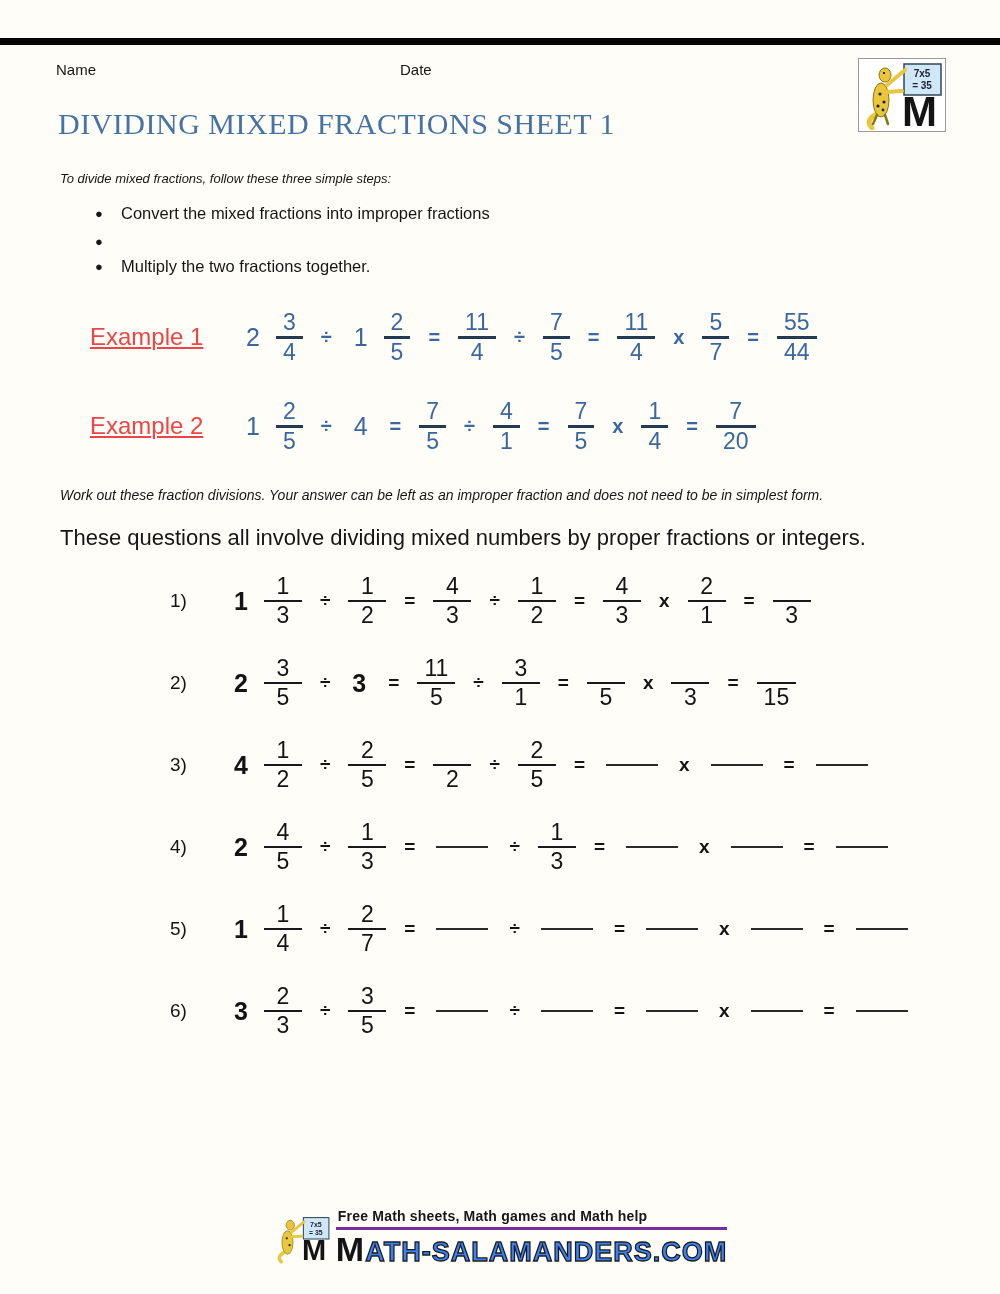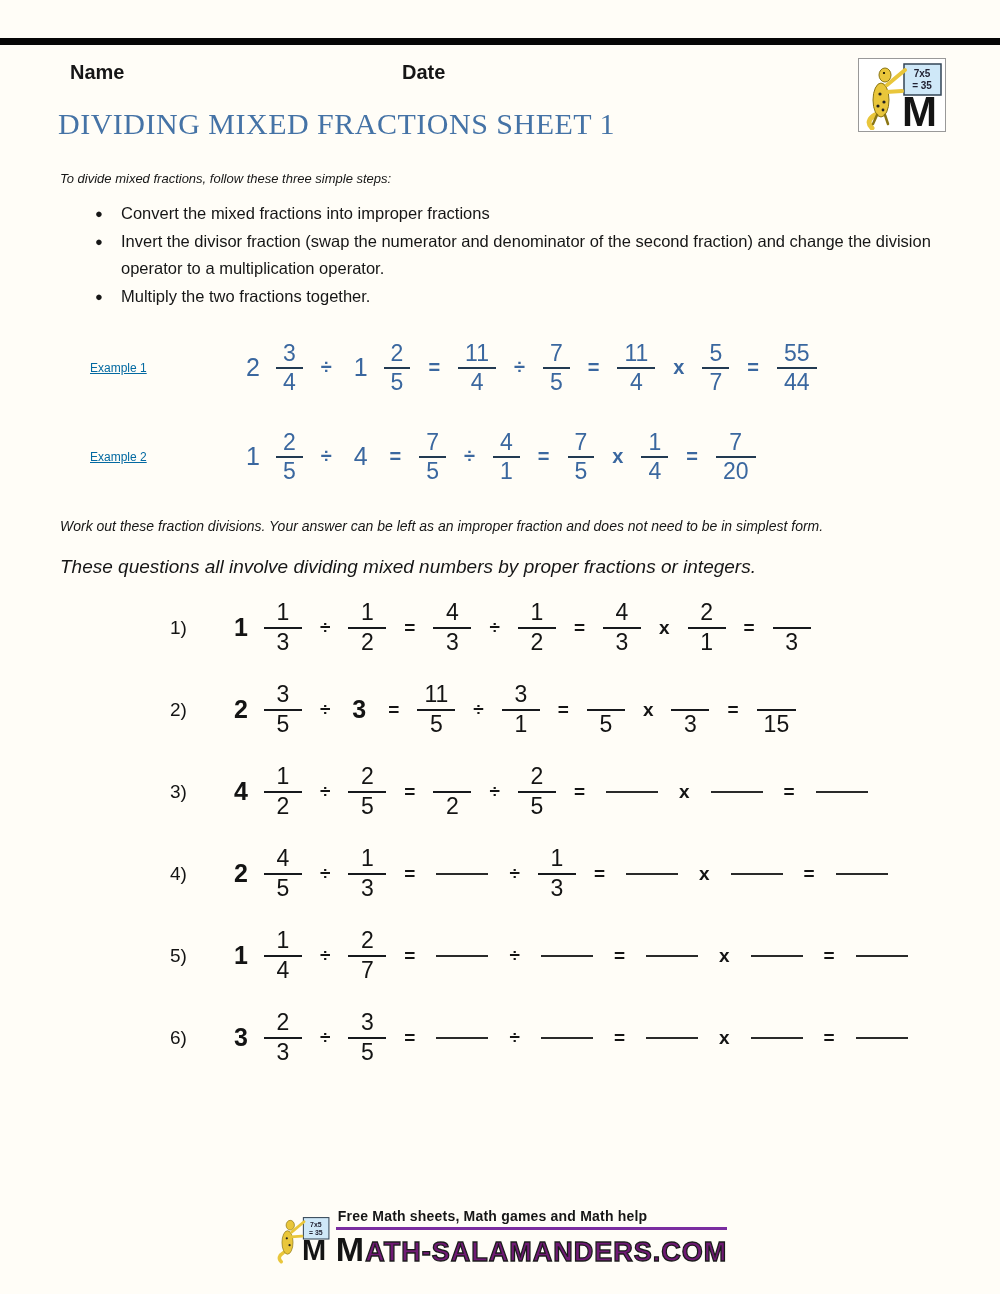--- a/index.html
+++ b/index.html
@@ -6,22 +6,22 @@
   html,body { margin:0; padding:0; }
   body {
     width:1000px; height:1294px; position:relative; overflow:hidden;
     background: var(--page_bg, #fffdf7);
     font-family:"Liberation Sans", sans-serif;
     color:#161616;
   }
   
   .top-rule { margin-top:38px; height:2px; border-top:5px solid #060606; border-bottom:2px solid #060606; }
 
-  .header-row { position:relative; margin:16px 60px 0 70px; height:20px; font-size:20px;font-weight:bold; }
-  .date-label { position:absolute; left:332px; top:0; }
+  .header-row { position:relative; margin:16px 60px 0 56px; height:20px; font-size:15px; }
+  .date-label { position:absolute; left:344px; top:0; }
 
   .logo-box {
     position:absolute; top:58px; right:54px; width:88px; height:74px;
     background:#fff; border:1px solid #999;
     display:flex; align-items:center; justify-content:center;
   }
 
   .title {
     margin:26px 60px 0 58px;
     font-family:"Liberation Serif", serif;
@@ -34,48 +34,48 @@
   .bullets { margin:14px 60px 0 95px; padding:0; list-style:none; font-size:16.5px; line-height:1.68; }
   .bullet-item { display:flex; }
   .bullet-dot { width:26px; flex:none; font-size:13px; padding-top:3px; }
   .bullet-text { flex:1; }
   .bullet-text p { margin:0; }
 
   
   .examples { margin:20px 40px 0 90px; }
   .eq-row { display:flex; align-items:center; white-space:nowrap; }
   .ex { height:74px; margin-bottom:15px; color:var(--example_blue, #3a679f); }
-  .ex-label { font-size:12px; color:#0369a1; text-decoration:underline; width:146px; flex:none; }
+  .ex-label { font-size:24px; color:#ef4444; text-decoration:underline; width:146px; flex:none; }
   .eq-num { font-size:25px; margin:0 10px; }
   .eq-op { font-size:20px; font-weight:600; margin:0 12px; }
   .frac { display:inline-flex; flex-direction:column; align-items:center; margin:0 6px; }
   .fn,.fd { font-size:23px; line-height:1.18; padding:0 7px; }
   .fn.empty { min-width:30px; }
   .fbar { align-self:stretch; height:2.5px; background:#17191d; }
   .ex .fbar { background:#223a52; }
   .blankbar { width:52px; height:2.5px; background:#2a2a2a; margin:0 9px; }
 
   .work { margin:20px 55px 0 60px; font-style:italic; font-size:14px; line-height:1.85; }
-  .qnote { margin:16px 60px 0 60px; font-style:italic; font-size:19px; }
+  .qnote { margin:16px 60px 0 60px; font-size:22px; }
 
   .questions { margin:18px 40px 0 170px; }
   .q { height:64px; margin-bottom:18px; color:#141414; }
   .q-label { font-size:19px; width:54px; flex:none; }
   .q .eq-num { font-weight:700; }
   .q .eq-op { font-size:19px; }
   .q .frac { min-width:38px; }
 
   
   .footer { position:absolute; top:1208px; left:0; right:0; display:flex; justify-content:center; align-items:flex-start; gap:5px; }
   .footer-art { flex:none; margin-top:3px; }
   .tagline { font-size:14px; font-weight:700; letter-spacing:.2px; padding-left:2px; }
   .purple-rule { height:3px; background:var(--purple_rule, #7a2da0); margin-top:3px; }
   .footer-site { margin-top:1px; font-weight:800; font-size:27px; letter-spacing:1px; line-height:1.1; }
   .site-first { color:#141414; font-size:34px; }
-  .site-rest { color:#701a75; -webkit-text-stroke:1.3px #1a1a1a; }
+  .site-rest { color:#3b82f6; -webkit-text-stroke:1.3px #1a1a1a; }
   @supports not (-webkit-text-stroke: 1px #000) { .site-rest { color:#3a3a3a; } }
 
   svg text { font-family:"Liberation Sans", sans-serif; }
 </style>
 </head>
 <body>
 
 <div class="top-rule"></div>
 
 <div class="header-row">
@@ -112,21 +112,20 @@
 <ul class="bullets" id="bullets">
     <li class="bullet-item">
       <span class="bullet-dot">●</span>
       <div class="bullet-text">
         <p>Convert the mixed fractions into improper fractions</p>
       </div>
     </li>
     <li class="bullet-item">
       <span class="bullet-dot">●</span>
       <div class="bullet-text">
-        <p>Invert the divisor fraction (swap the numerator and denominator of the second fraction) and change the division operator to a multiplication operator.</p>
       </div>
     </li>
     <li class="bullet-item">
       <span class="bullet-dot">●</span>
       <div class="bullet-text">
         <p>Multiply the two fractions together.</p>
       </div>
     </li>
   </ul>
 

